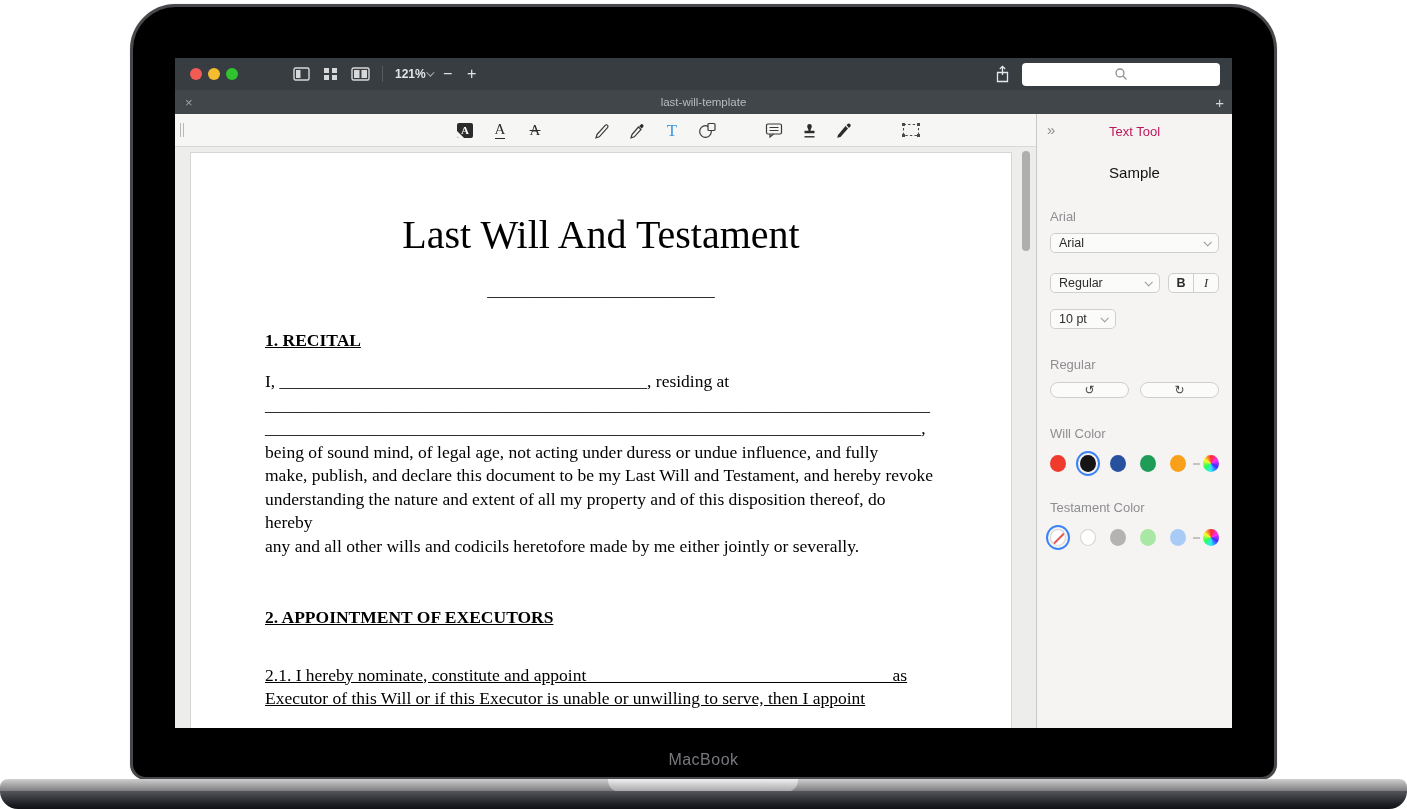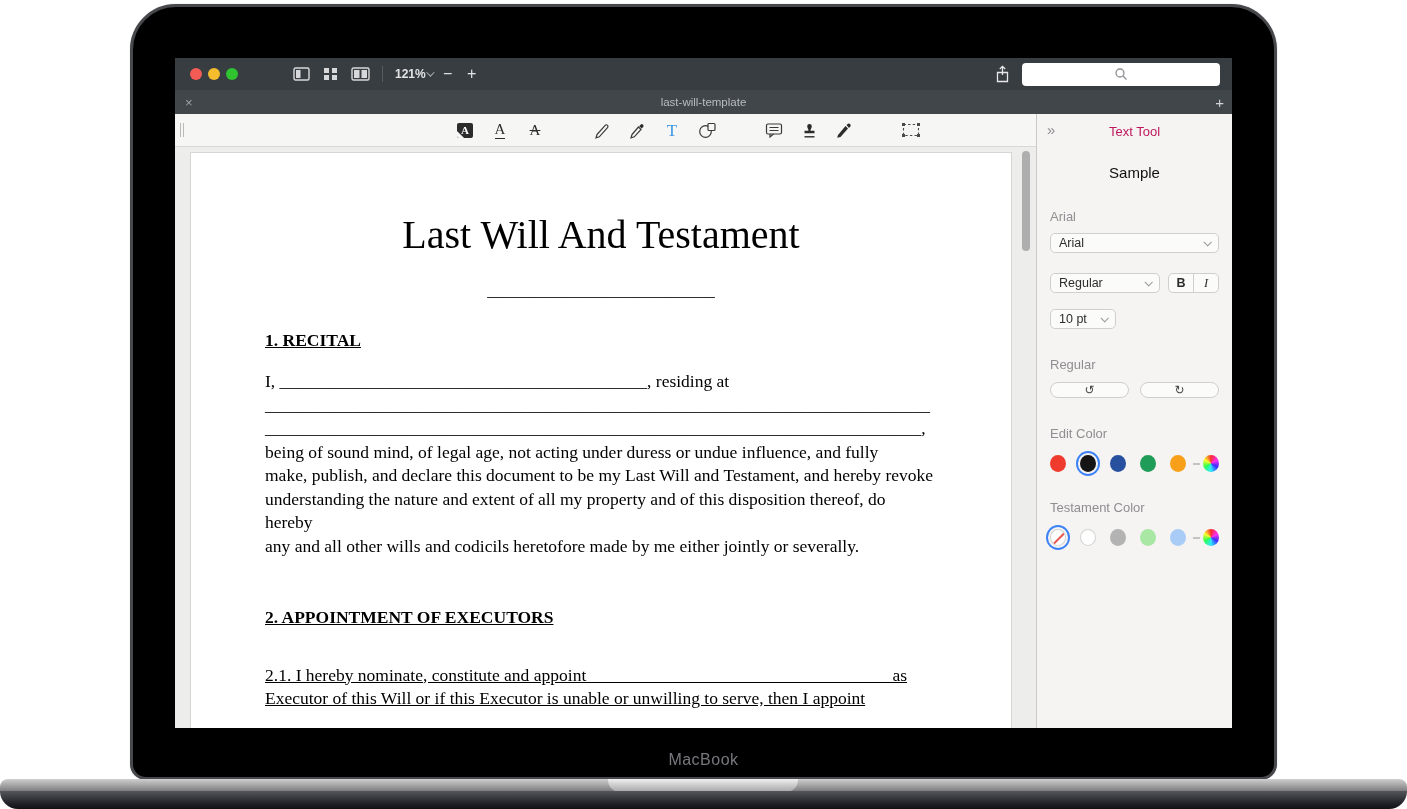--- a/index.html
+++ b/index.html
@@ -379,21 +379,21 @@
       <div class="sb-label">Regular</div>
       <div class="rotate-row">
         <div class="rotate-btn">
             <span>↺</span>
           </div>
         <div class="rotate-btn">
             <span>↻</span>
           </div>
       </div>
 
-      <div class="sb-label">Edit Color</div>
+      <div class="sb-label">Will Color</div>
       <div class="swatch-row">
         <span class="swatch" style="background: rgb(239, 59, 45);"></span>
         <span class="swatch selected" style="background: rgb(21, 21, 21);"></span>
         <span class="swatch" style="background: rgb(39, 81, 159);"></span>
         <span class="swatch" style="background: rgb(31, 157, 88);"></span>
         <span class="swatch" style="background: rgb(249, 160, 27);"></span>
         <span class="sw-dash"></span>
         <span class="swatch rainbow"></span>
       </div>
 

